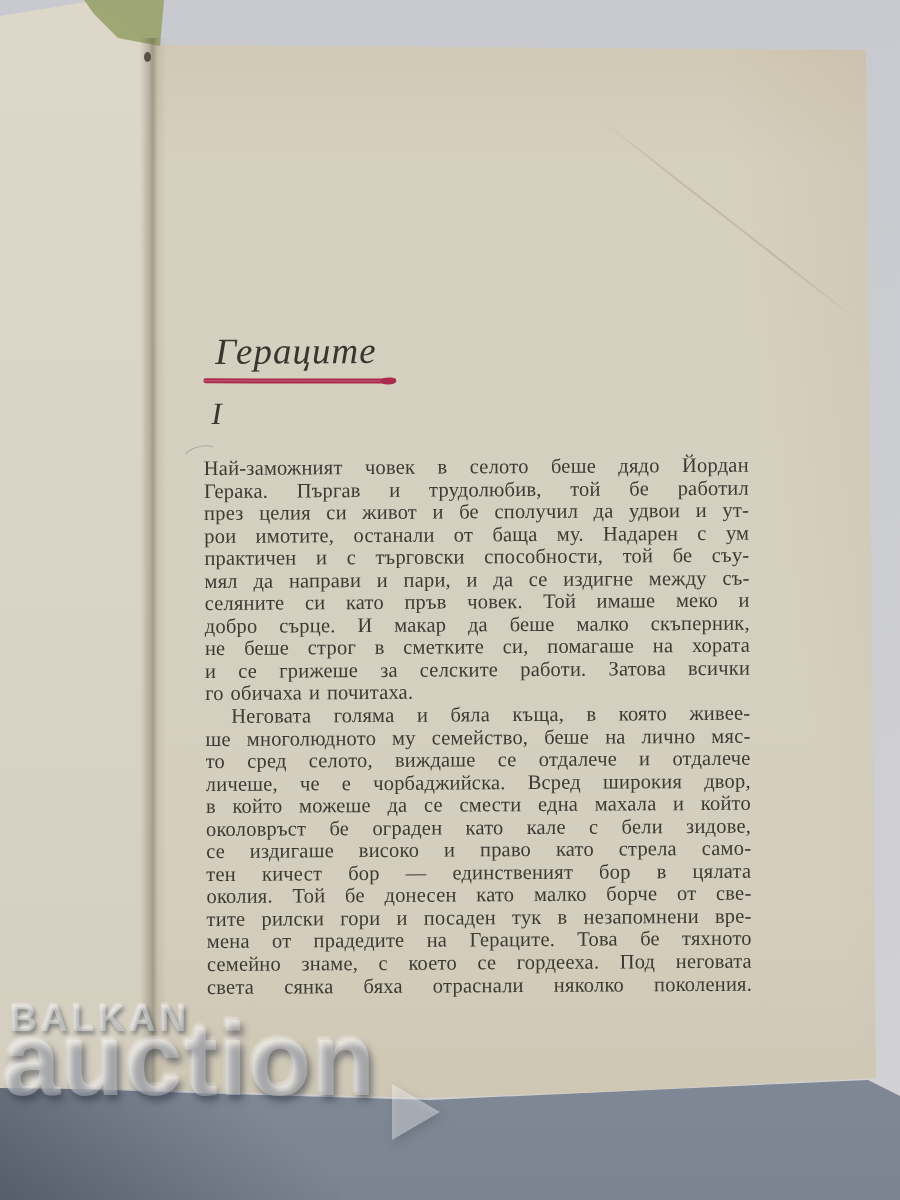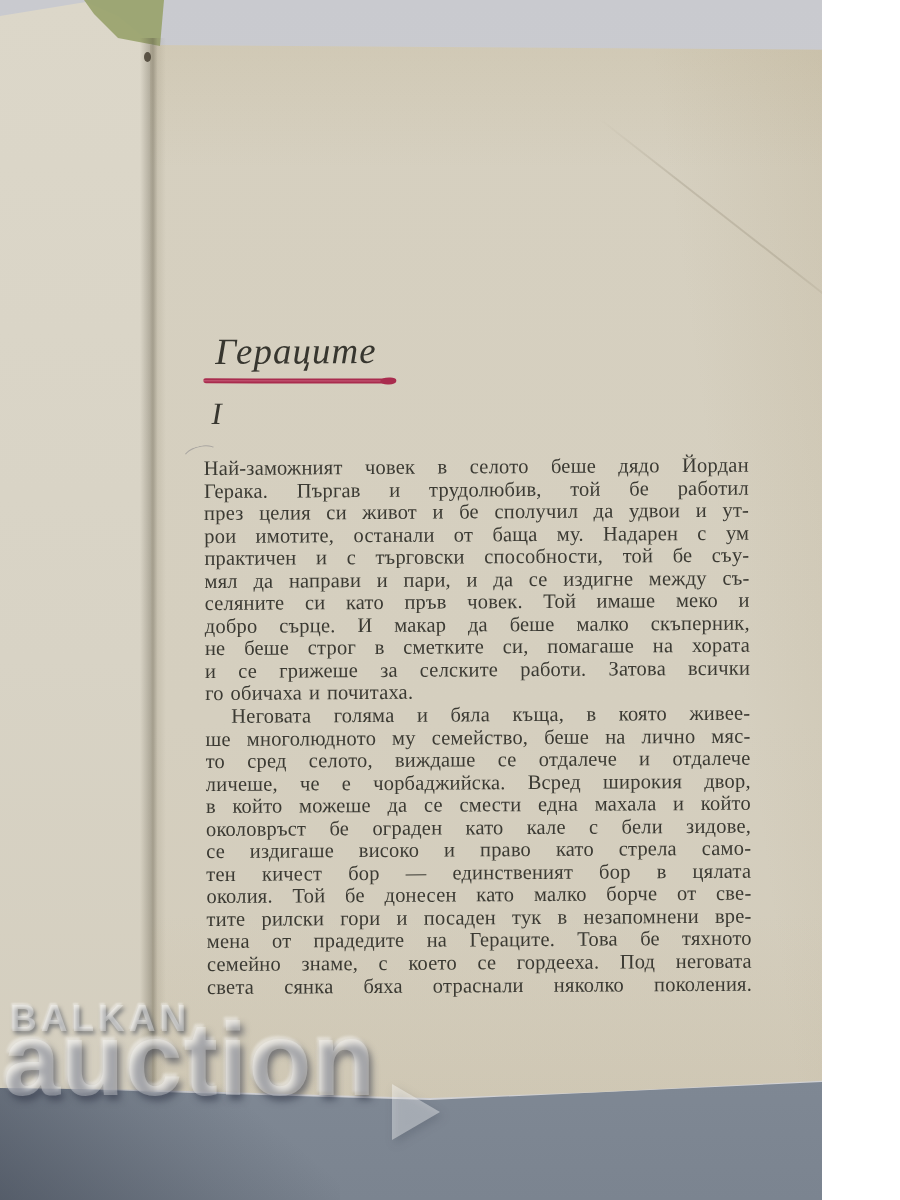--- a/index.html
+++ b/index.html
@@ -1,17 +1,17 @@
 <!DOCTYPE html>
 <html><head>
 <meta charset="utf-8">
 <style>
   html,body{margin:0;padding:0;}
   .stage{
-    position:relative;width:822px;height:1200px;overflow:hidden;
+    position:relative;width:900px;height:1200px;overflow:hidden;
     background:linear-gradient(180deg,#c9cacf 0%,#cccdd1 40%,#d2d2d5 100%);
     font-family:"Liberation Serif","DejaVu Serif",serif;
   }
   
   .table-surface{
     position:absolute;inset:0;
     clip-path:polygon(0 1086px,160px 1092px,430px 1100px,868px 1080px,900px 1096px,900px 1200px,0 1200px);
     background:linear-gradient(180deg,#a8aeb8 0%,#99a0ab 35%,#848d99 75%,#7b8490 100%);
   }
   .table-shade-left{

